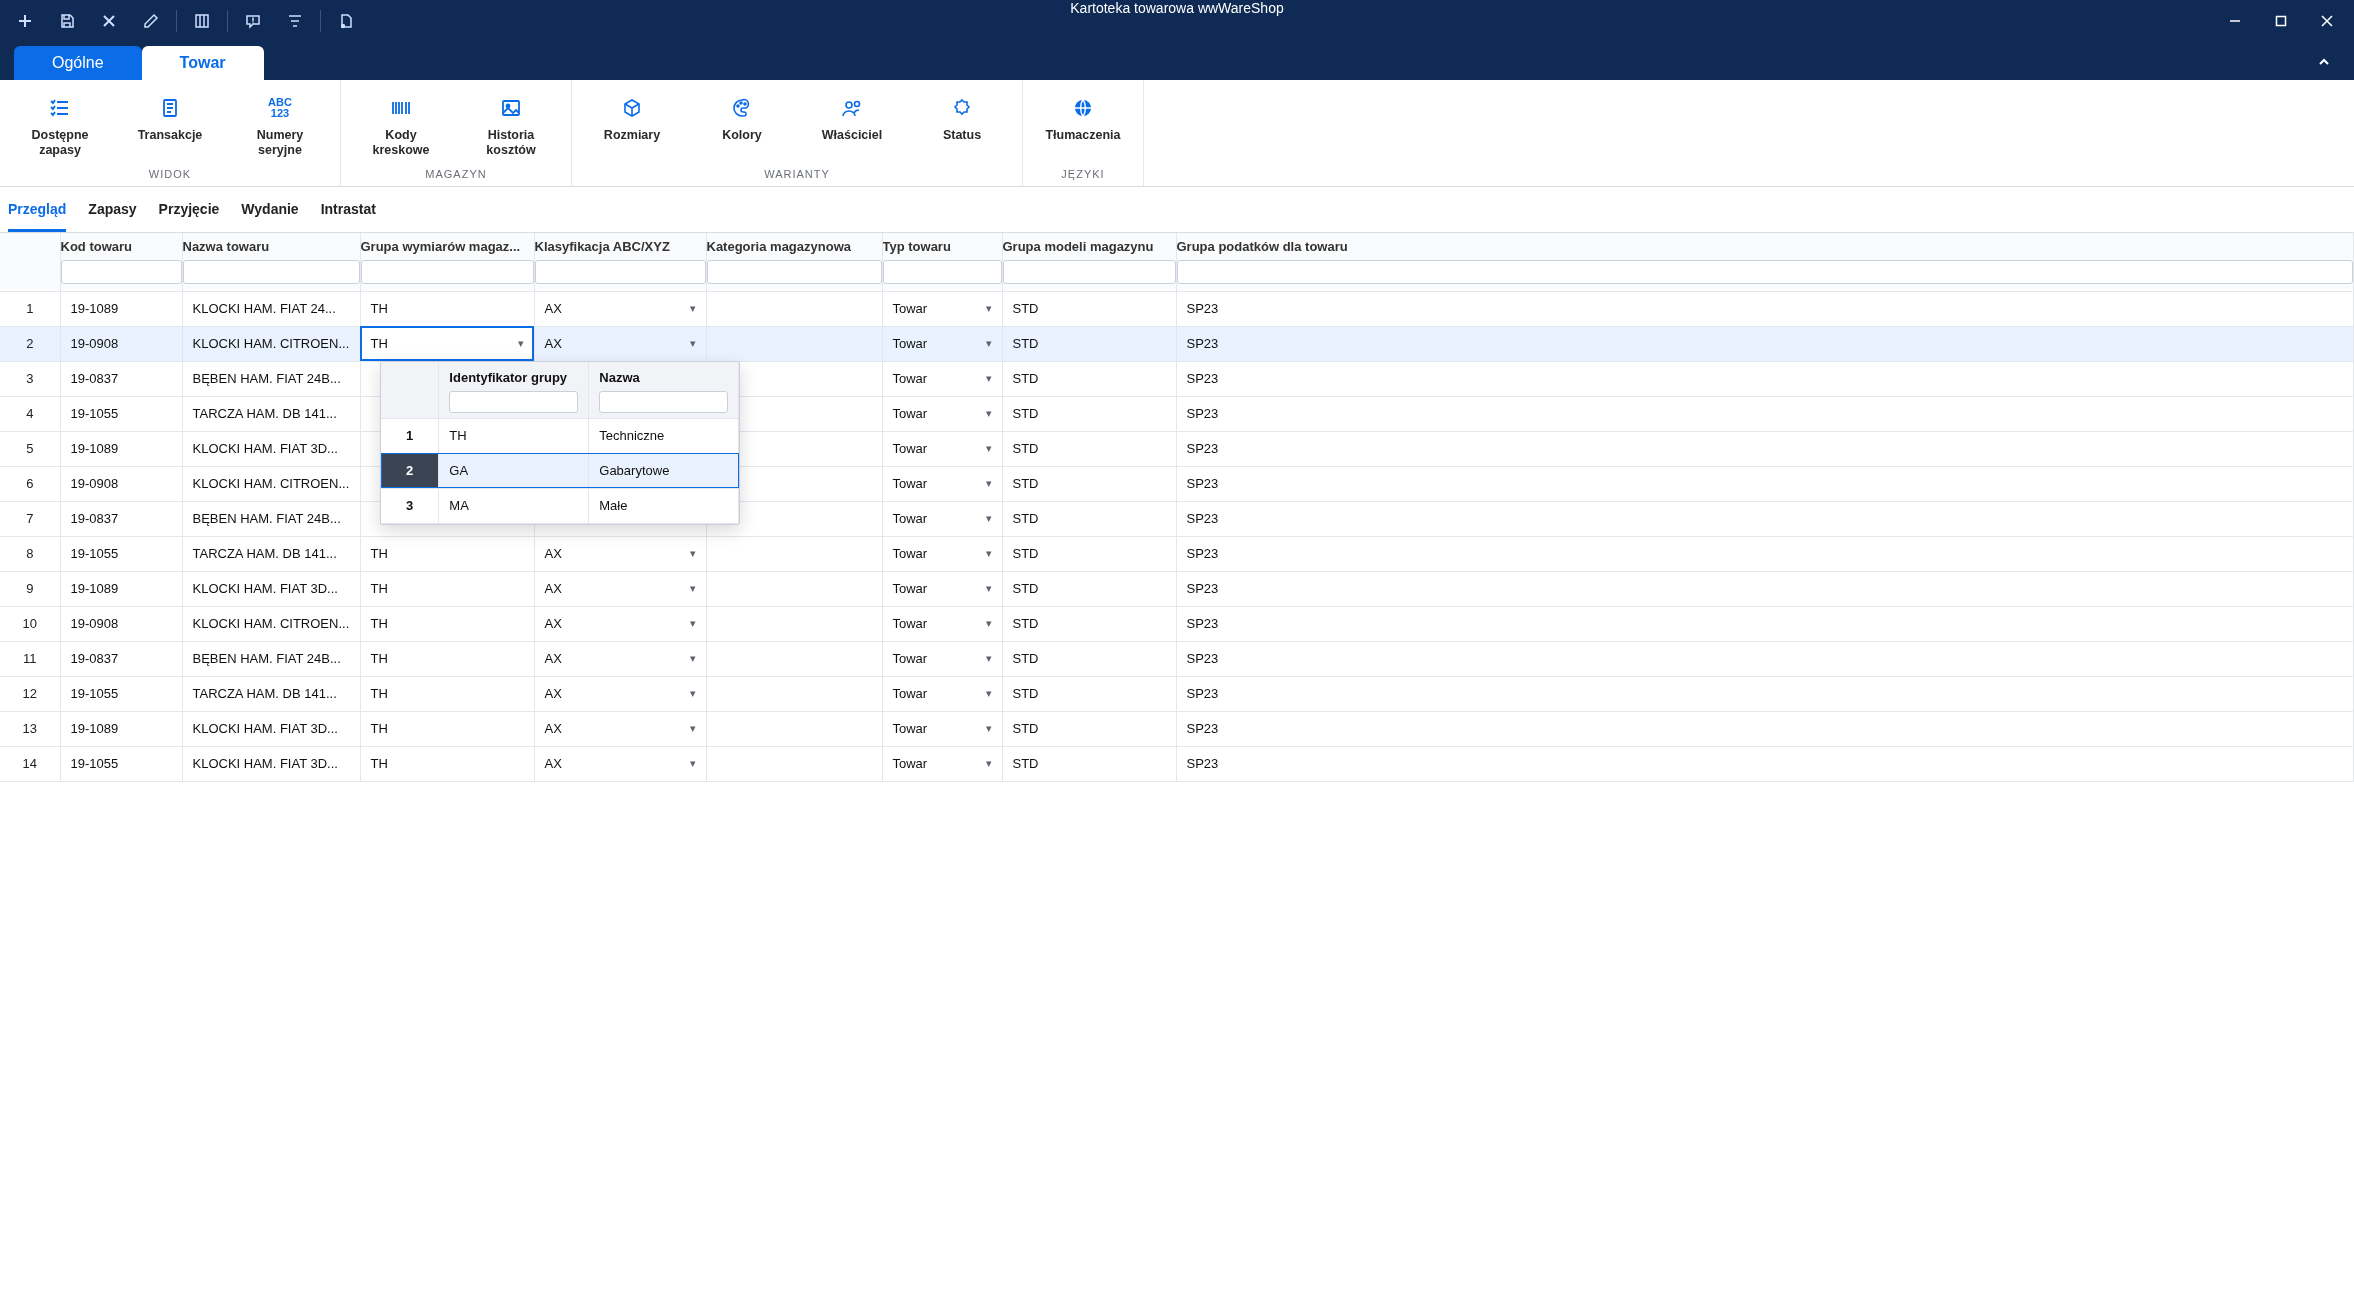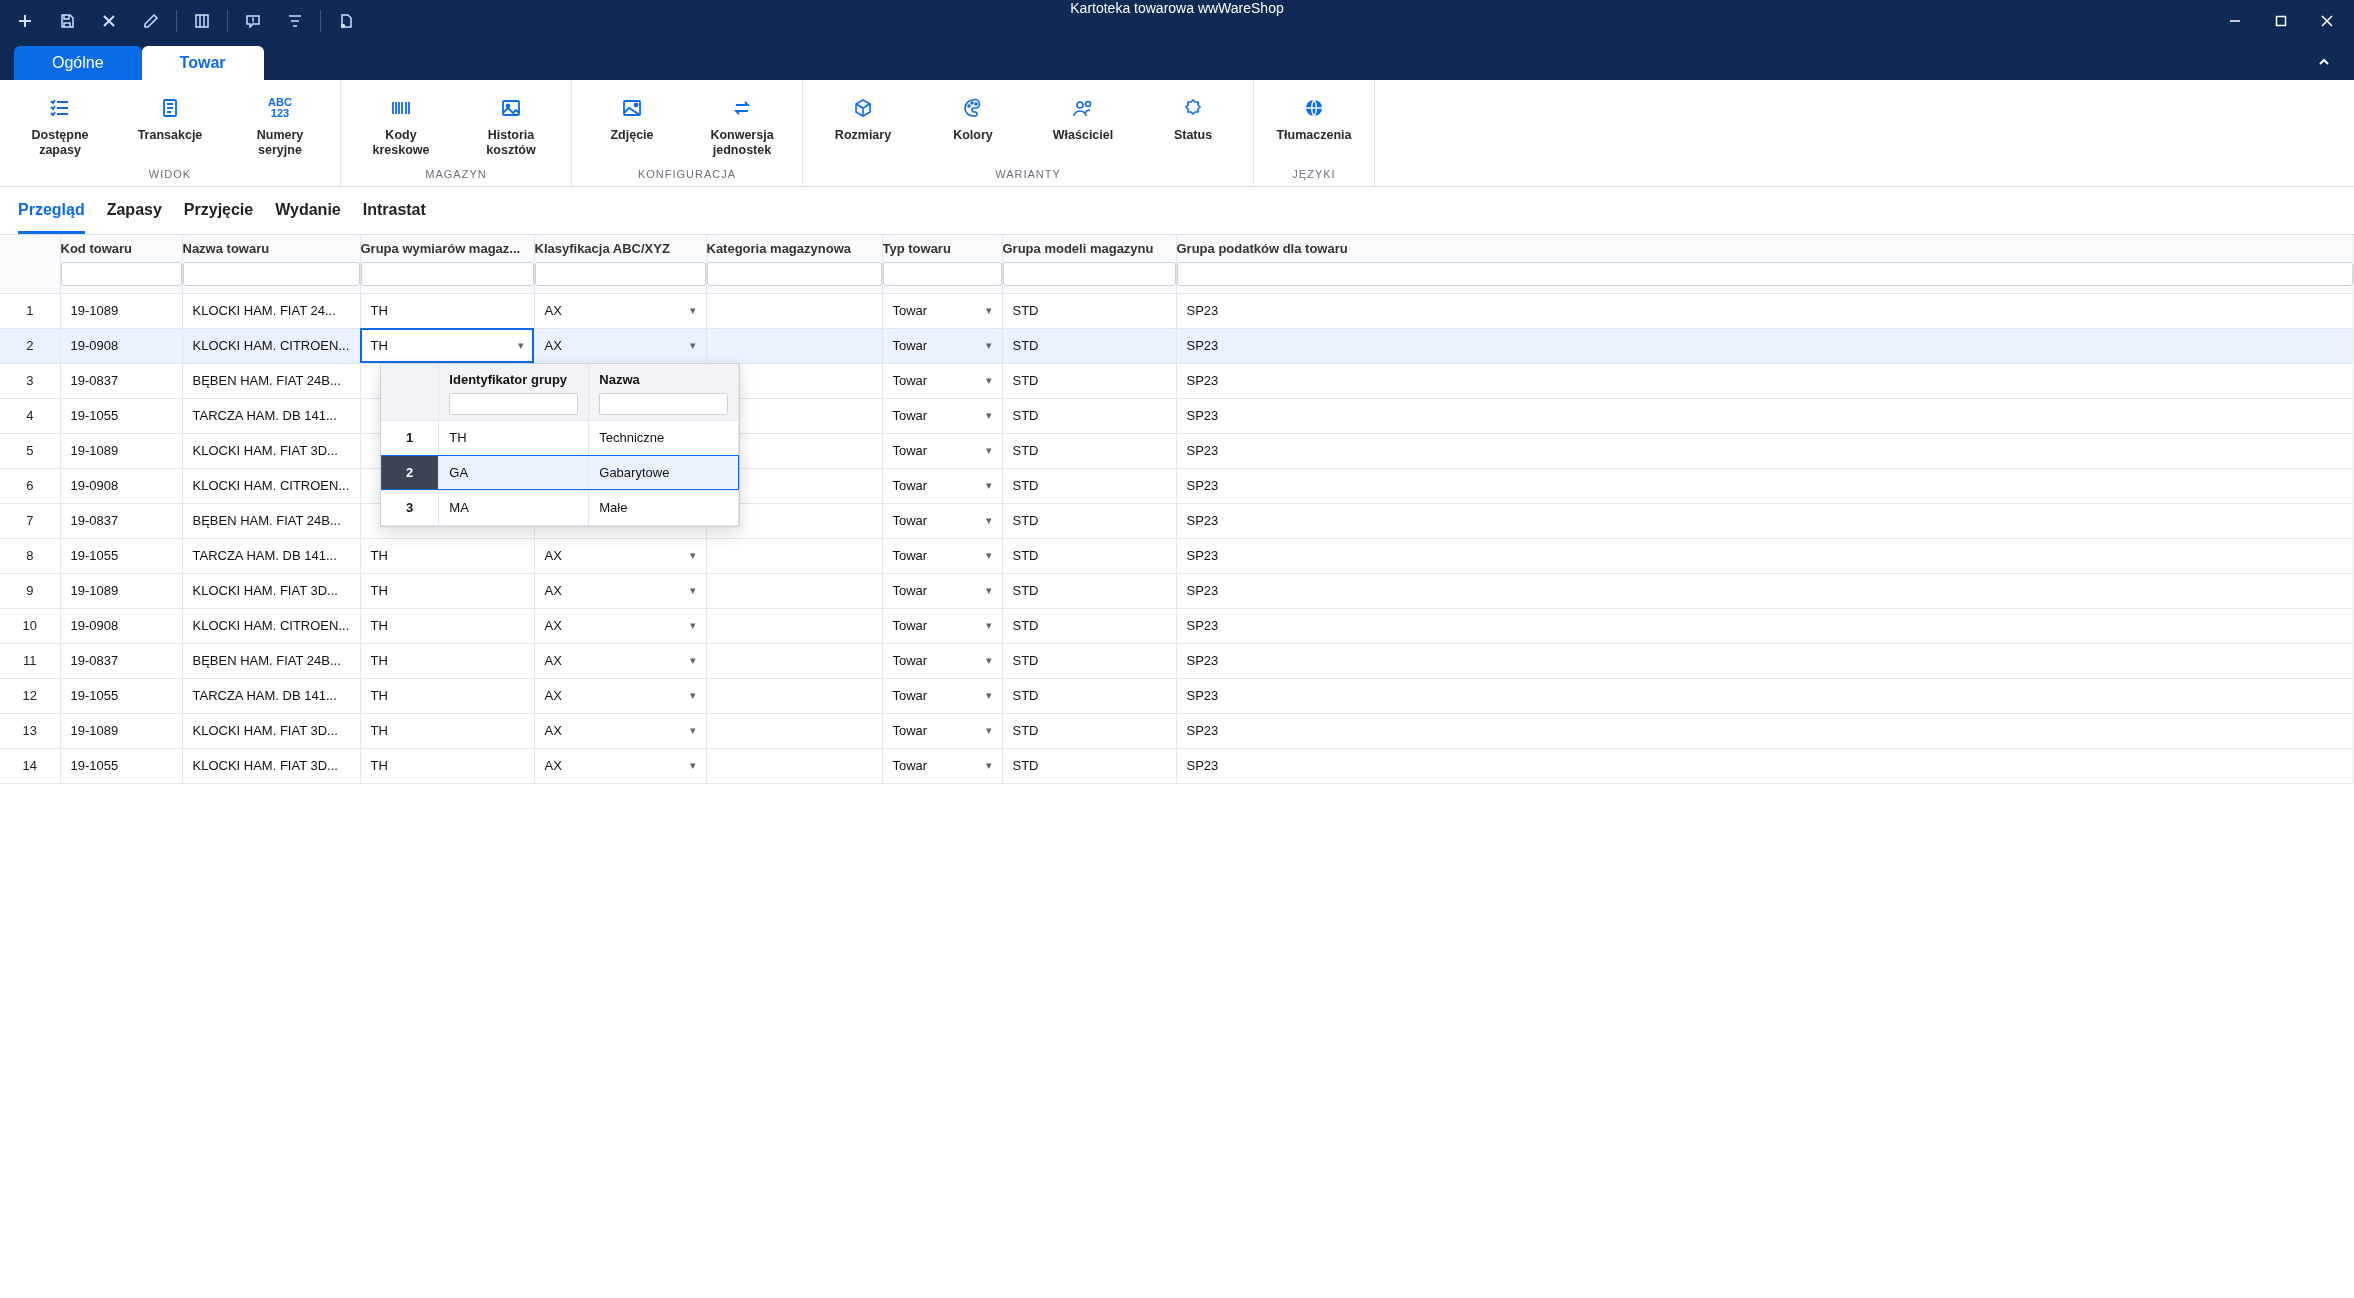--- a/index.html
+++ b/index.html
@@ -121,23 +121,23 @@
     font-size: 11px;
     letter-spacing: 1px;
     color: #6a6f78;
     padding: 6px 0 2px;
   }
 
   
   .subtabs {
     display: flex;
     gap: 22px;
-    padding: 14px 18px 0;
+    padding: 14px 8px 0;
     border-bottom: 1px solid #d8dde3;
-    font-size: 16px;
+    font-size: 14px;
     text-align: center;
   }
   .subtab {
     padding-bottom: 12px;
     color: #222;
     font-weight: 600;
     cursor: pointer;
   }
   .subtab.active {
     color: #0b6ce8;
@@ -393,43 +393,20 @@
             <svg width="22" height="22" viewBox="0 0 22 22" fill="none" stroke="#0b6ce8" stroke-width="1.8">
               <rect x="3" y="4" width="16" height="14" rx="1"></rect>
               <circle cx="8" cy="9" r="1.5" fill="#0b6ce8"></circle>
               <path d="M3 16l5-5 5 5 3-3 3 3"></path>
             </svg>
           </div>
           <div class="ri-label">Historia<br>kosztów</div>
         </div>
       </div>
       <div class="ribbon-group-title">MAGAZYN</div>
-    </div>
-    <div class="ribbon-group">
-      <div class="ribbon-group-items">
-        <div class="ribbon-item">
-          <div class="ri-icon">
-            <svg width="22" height="22" viewBox="0 0 22 22" fill="none" stroke="#0b6ce8" stroke-width="1.8">
-              <rect x="3" y="4" width="16" height="14" rx="1"></rect>
-              <circle cx="15" cy="8" r="1.5" fill="#0b6ce8"></circle>
-              <path d="M3 16l5-5 11 7"></path>
-            </svg>
-          </div>
-          <div class="ri-label">Zdjęcie</div>
-        </div>
-        <div class="ribbon-item">
-          <div class="ri-icon">
-            <svg width="22" height="22" viewBox="0 0 22 22" fill="none" stroke="#0b6ce8" stroke-width="1.8">
-              <path d="M5 8h12l-3-3M17 14H5l3 3"></path>
-            </svg>
-          </div>
-          <div class="ri-label">Konwersja<br>jednostek</div>
-        </div>
-      </div>
-      <div class="ribbon-group-title">KONFIGURACJA</div>
     </div>
     <div class="ribbon-group">
       <div class="ribbon-group-items">
         <div class="ribbon-item">
           <div class="ri-icon">
             <svg width="22" height="22" viewBox="0 0 22 22" fill="none" stroke="#0b6ce8" stroke-width="1.6">
               <path d="M11 3l7 4v8l-7 4-7-4V7z"></path>
               <path d="M4 7l7 4 7-4M11 11v8"></path>
             </svg>
           </div>

